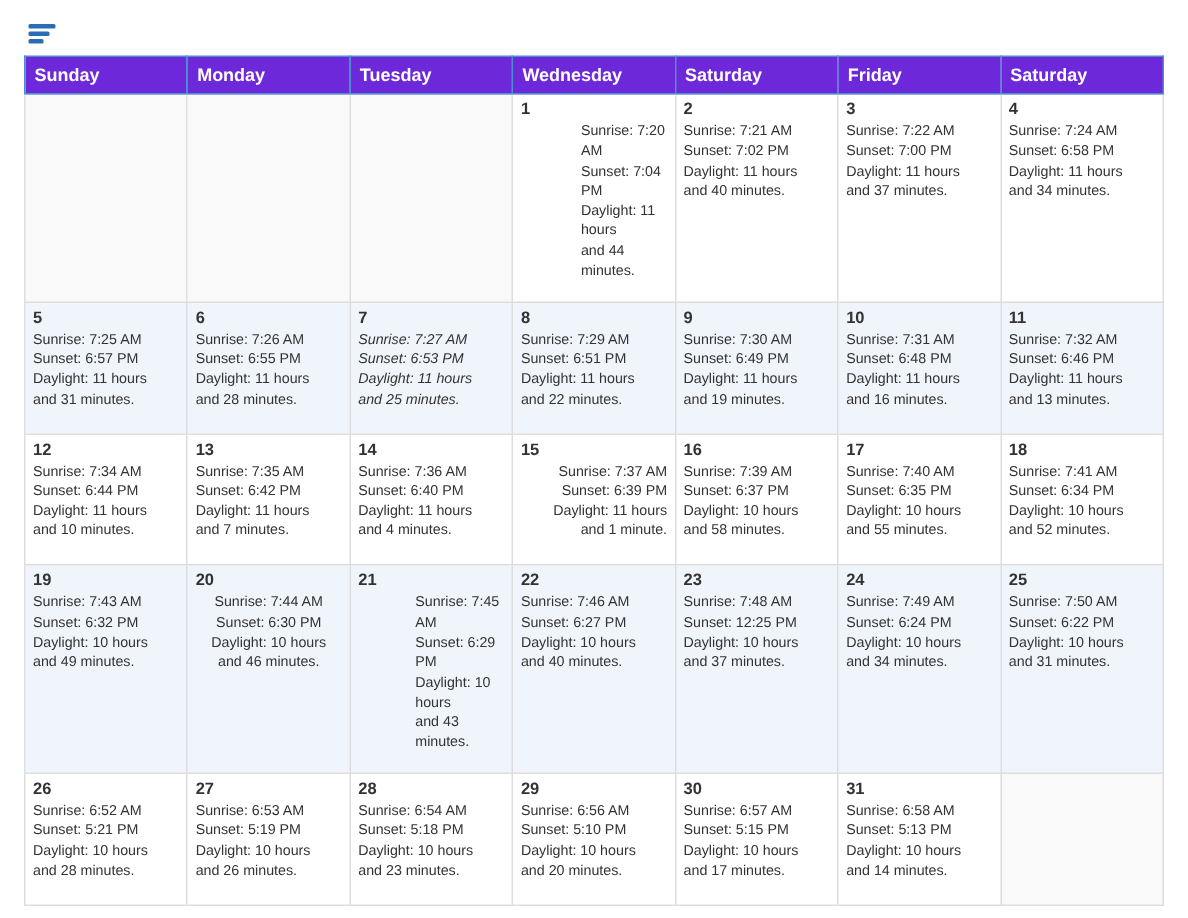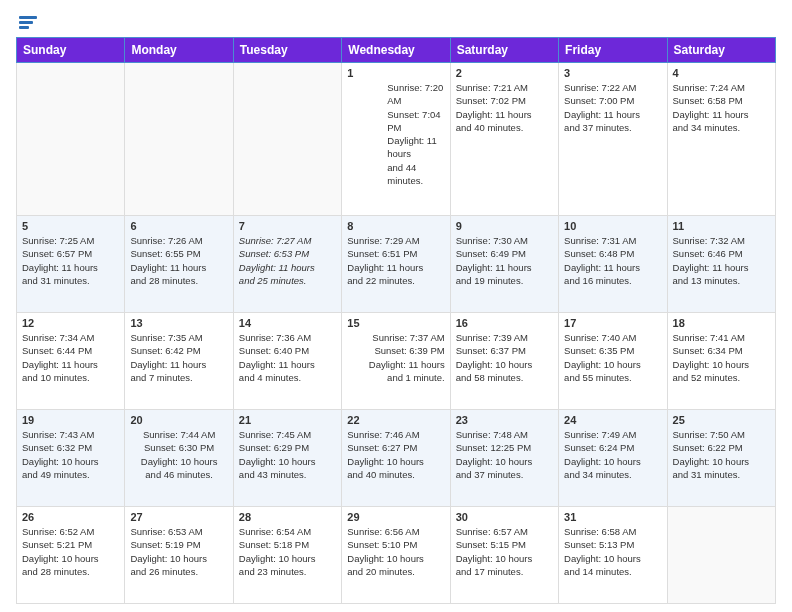--- a/index.html
+++ b/index.html
@@ -281,21 +281,21 @@
           </td>
           <td>
             <span class="day-number">20</span>
             <div class="day-info" style="white-space: pre-line; text-align: center;">Sunrise: 7:44 AM
 Sunset: 6:30 PM
 Daylight: 10 hours
 and 46 minutes.</div>
           </td>
           <td>
             <span class="day-number">21</span>
-            <div class="day-info" style="white-space: pre-line;">Sunrise: 7:45 AM
+            <div class="day-info" style="white-space: pre-line; margin-left: 38px;">Sunrise: 7:45 AM
 Sunset: 6:29 PM
 Daylight: 10 hours
 and 43 minutes.</div>
           </td>
           <td>
             <span class="day-number">22</span>
             <div class="day-info" style="white-space: pre-line;">Sunrise: 7:46 AM
 Sunset: 6:27 PM
 Daylight: 10 hours
 and 40 minutes.</div>

